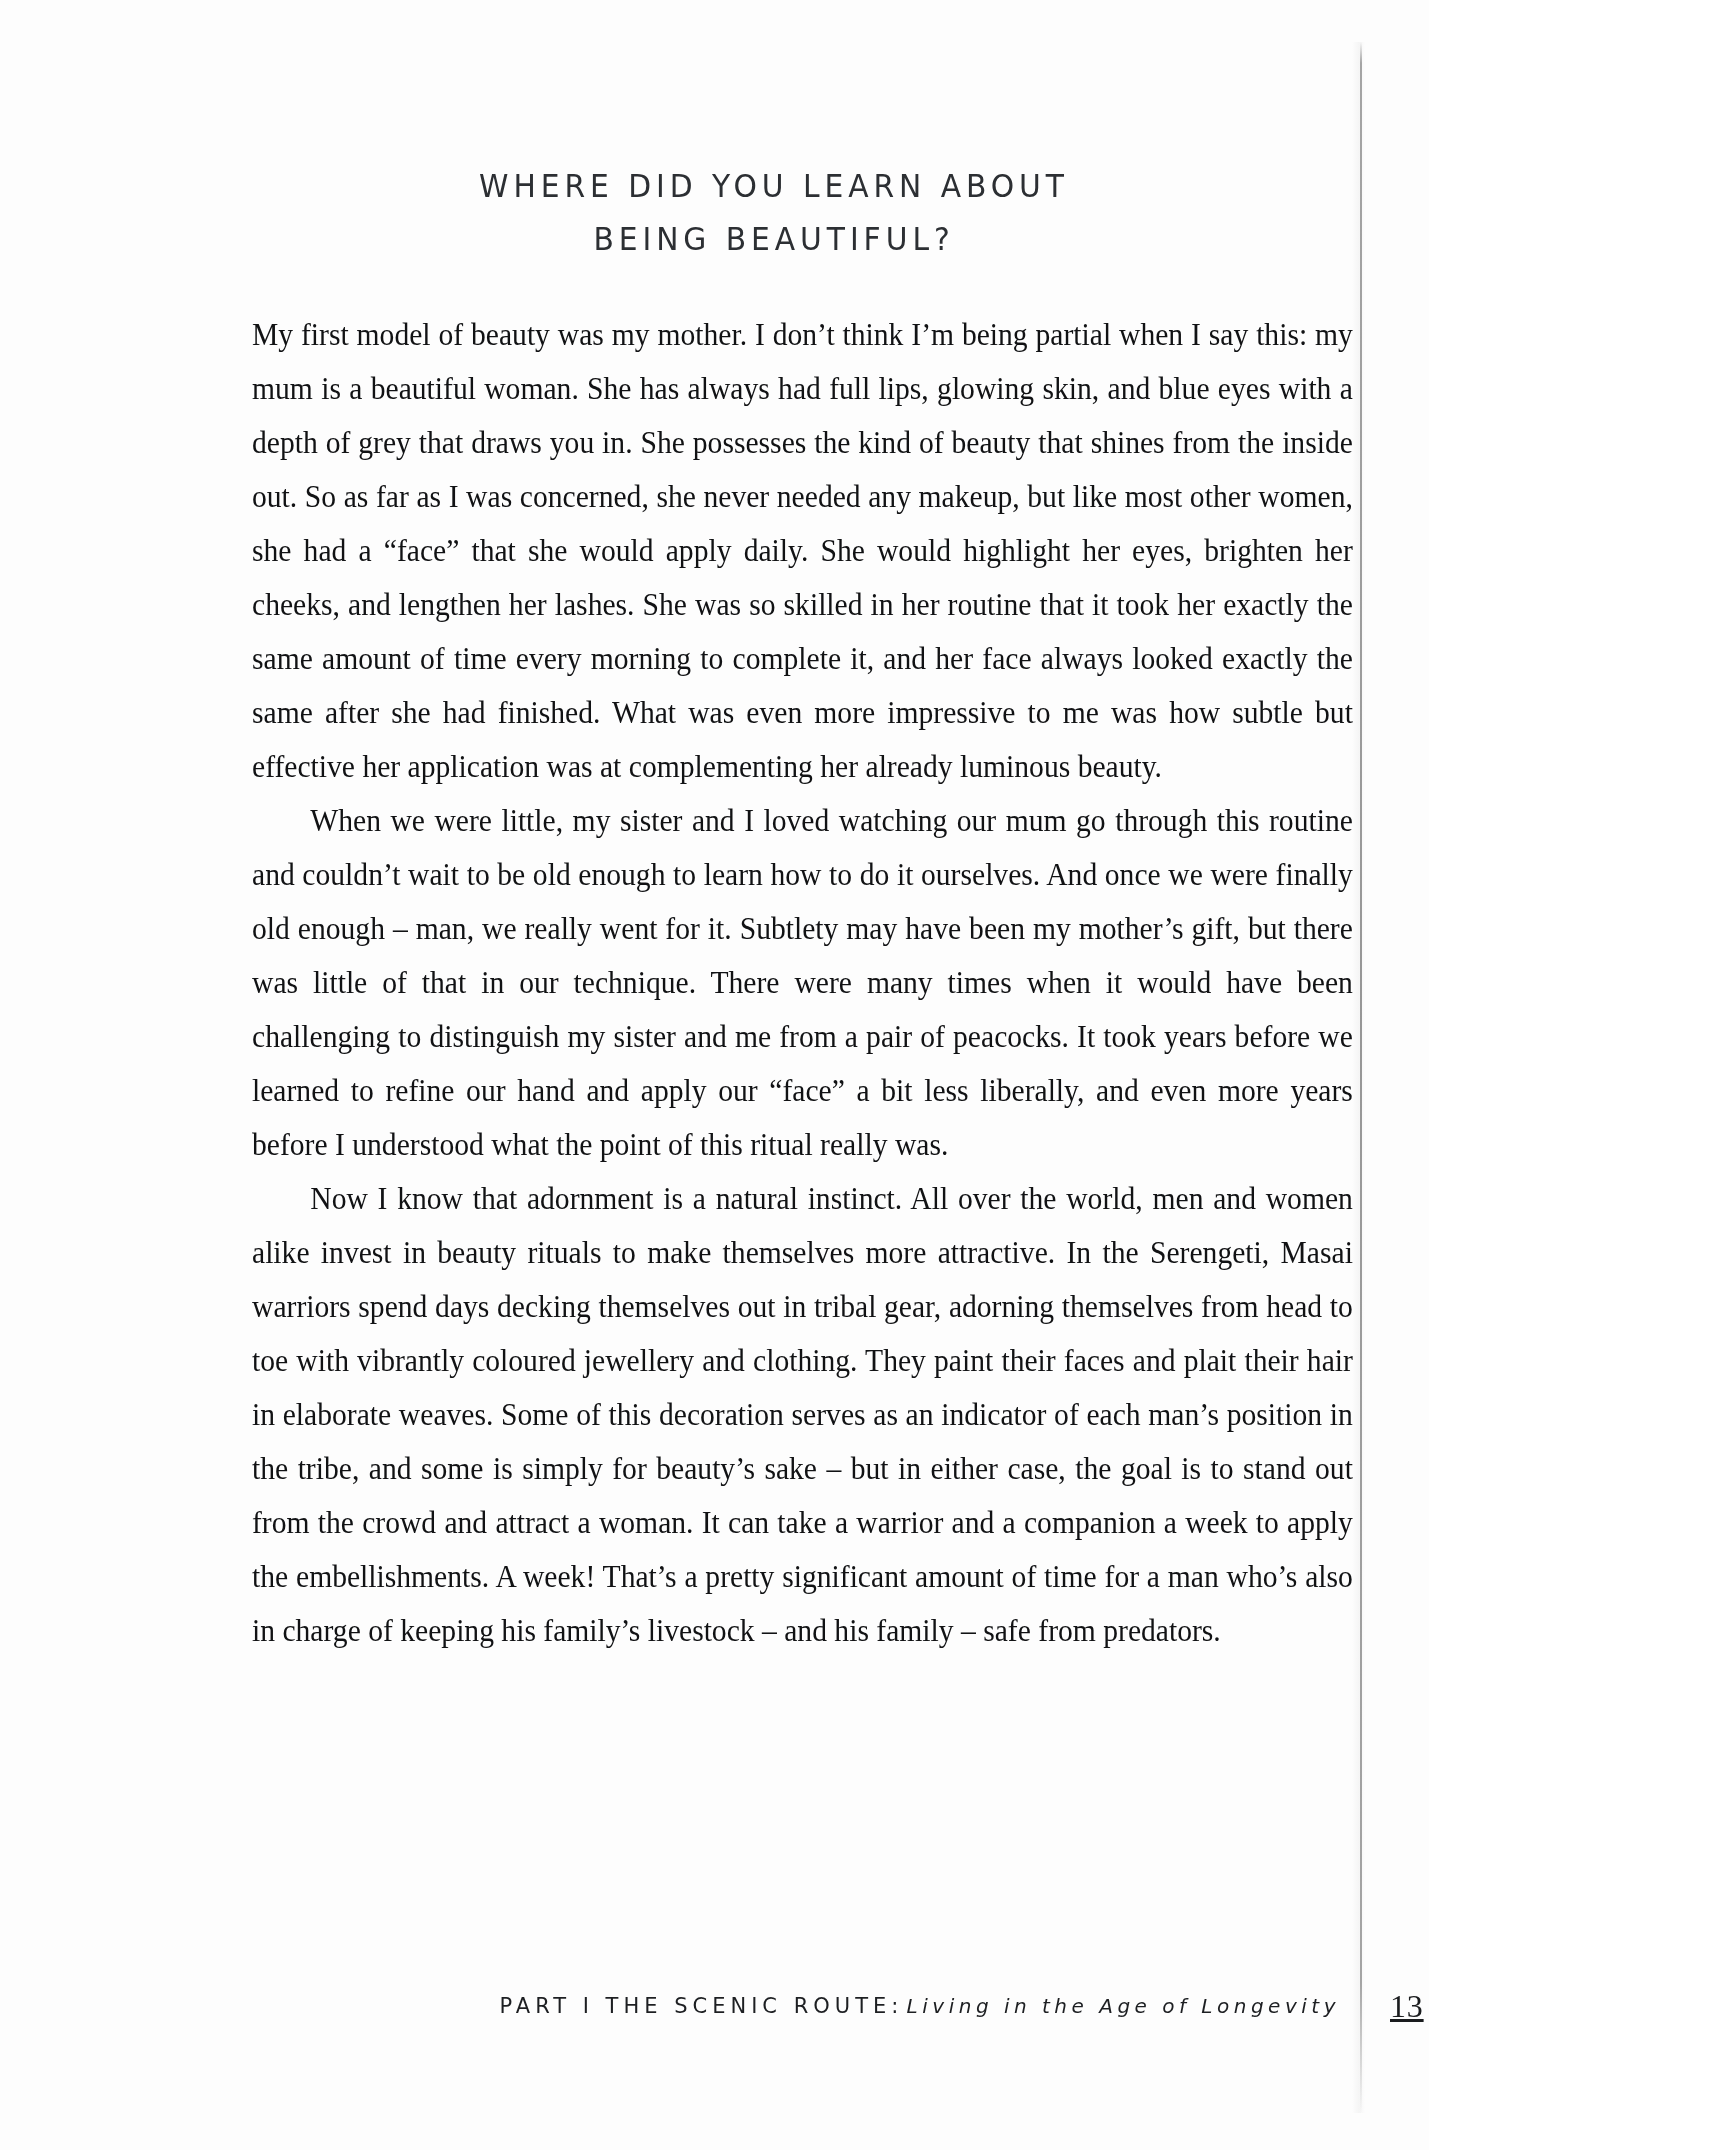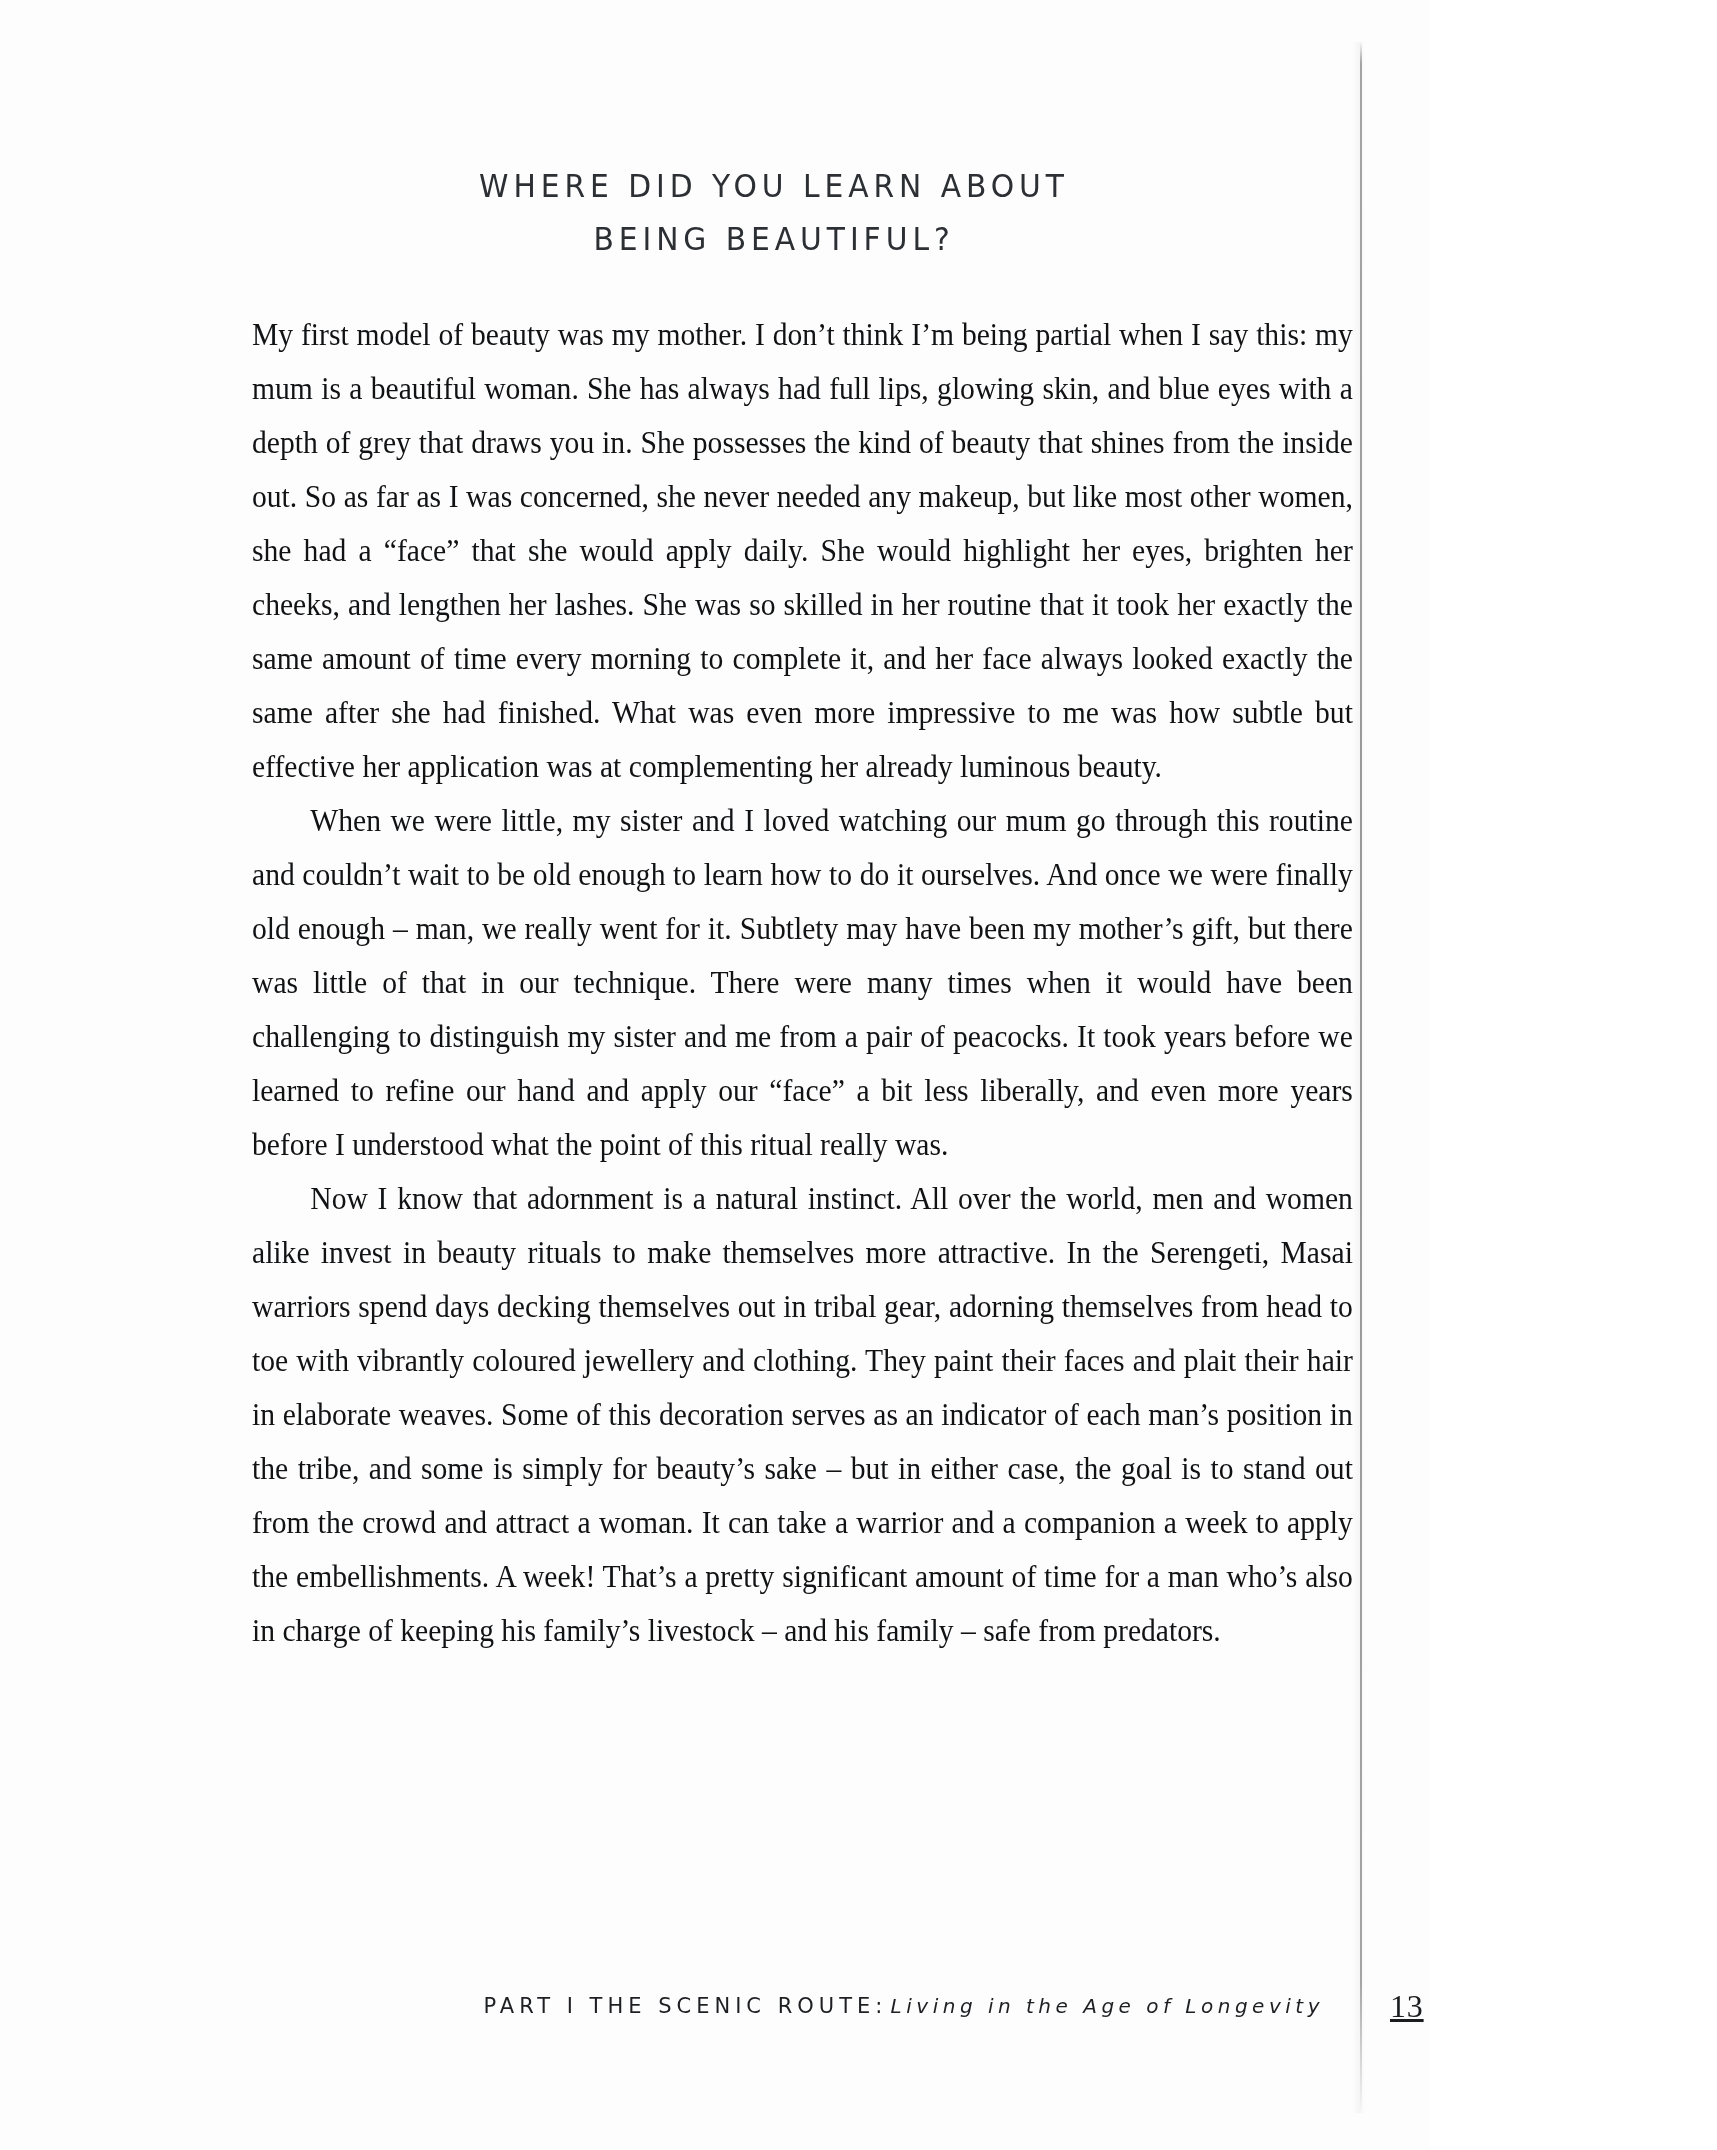--- a/index.html
+++ b/index.html
@@ -81,21 +81,21 @@
     transform: scaleX(0.955);
     transform-origin: left top;
     width: 104.7%;
     hyphens: none;
   }
   .para + .para { text-indent: 61px; }
 
   
   .footer {
     position: absolute;
-    left: 224px;
+    left: 240px;
     top: 1994px;
     width: 1100px;
     text-align: right;
     color: #1d1f22;
     white-space: nowrap;
   }
   .footer-part {
     font-family: "DejaVu Sans", "Liberation Sans", sans-serif;
     font-size: 21px;
     letter-spacing: 5px;

